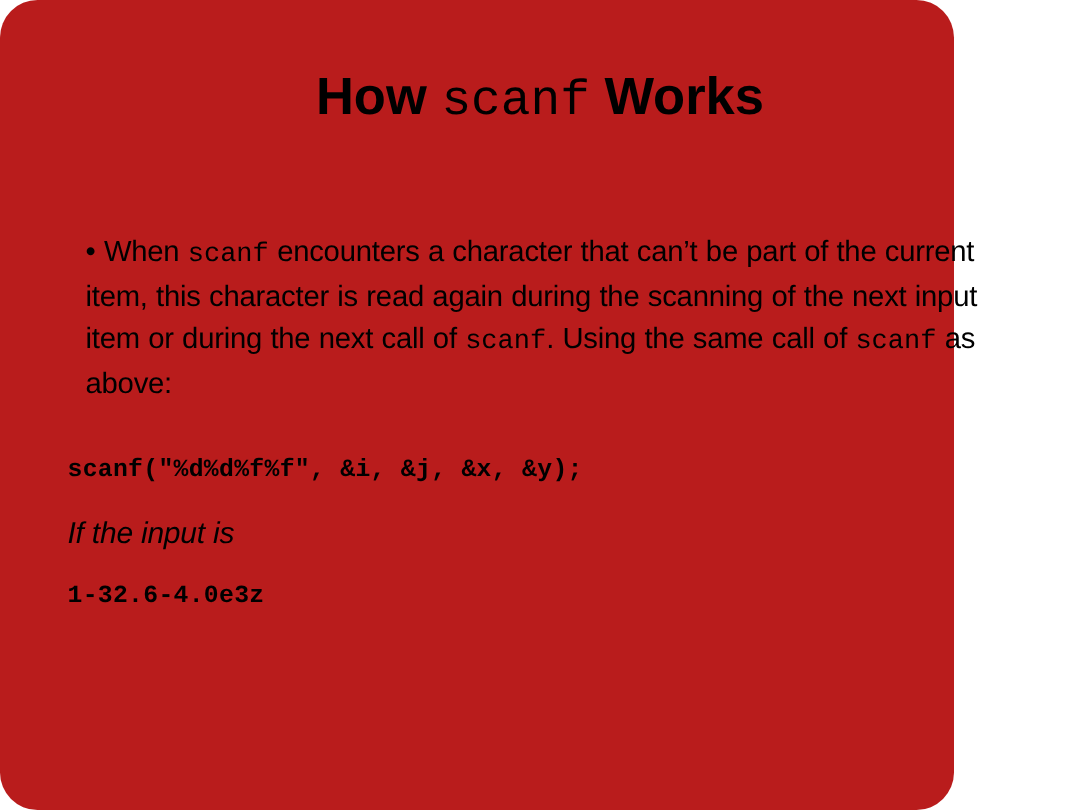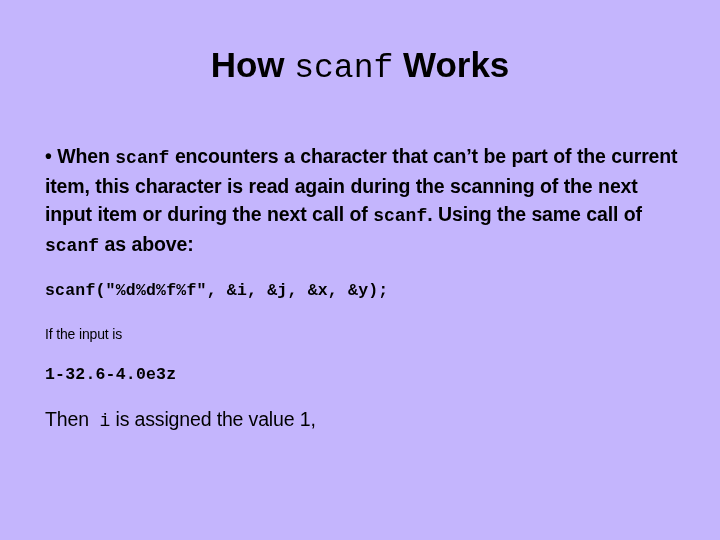--- a/index.html
+++ b/index.html
@@ -11,23 +11,24 @@
     height: 540px;
     background: #ffffff;
     font-family: "Liberation Sans", sans-serif;
     color: #000000;
     overflow: hidden;
     position: relative;
   }
 
   .slide {
     position: relative;
-    width: 720px;
+    width: 636px;
     height: 540px;
-    background: #c4b5fd;
+    background: #b91c1c;
+    border-radius: 25px;
   }
 
   
   .slide-title {
     position: absolute;
     left: 0;
     top: 44px;
     width: 720px;
     text-align: center;
     font-size: 35px;
@@ -46,23 +47,23 @@
   .body-area {
     position: absolute;
     left: 45px;
     top: 142px;
     width: 640px;
   }
 
   .para {
     font-size: 19.5px;
     line-height: 28px;
-    font-weight: bold;
+    font-weight: normal;
     letter-spacing: -0.15px;
-    margin: 0;
+    margin: 12px;
     word-spacing: 0.3px;
   }
   .para .mono {
     font-family: "Liberation Mono", "DejaVu Sans Mono", monospace;
     font-size: 18px;
     letter-spacing: 0px;
   }
 
   .code-line {
     font-family: "Liberation Mono", "DejaVu Sans Mono", monospace;
@@ -71,24 +72,25 @@
     line-height: 22px;
     letter-spacing: 0.2px;
     white-space: pre;
     margin: 0;
   }
   .spacer-16 { height: 16px; }
   .spacer-18 { height: 18px; }
   .spacer-20 { height: 20px; }
 
   .plain-line {
-    font-size: 14px;
+    font-size: 20px;
     line-height: 28px;
     letter-spacing: -0.15px;
     margin: 0;
+    font-style: italic;
   }
 
   
   .then-block {
     font-size: 19.5px;
     line-height: 27px;
     letter-spacing: -0.15px;
     margin: 0;
   }
   .then-row {
@@ -126,21 +128,20 @@
     <p class="plain-line">If the input is</p>
 
     <div class="spacer-16"></div>
 
     <pre class="code-line">1-32.6-4.0e3z</pre>
 
     <div class="spacer-20"></div>
 
     <div class="then-block">
 
-      <div class="then-row ind-i"><span>Then  </span><span class="mono">i</span><span> is assigned the value 1,</span></div>
 
 
 
 
     </div>
 
   </div>
 </div>
 
 </body></html>

